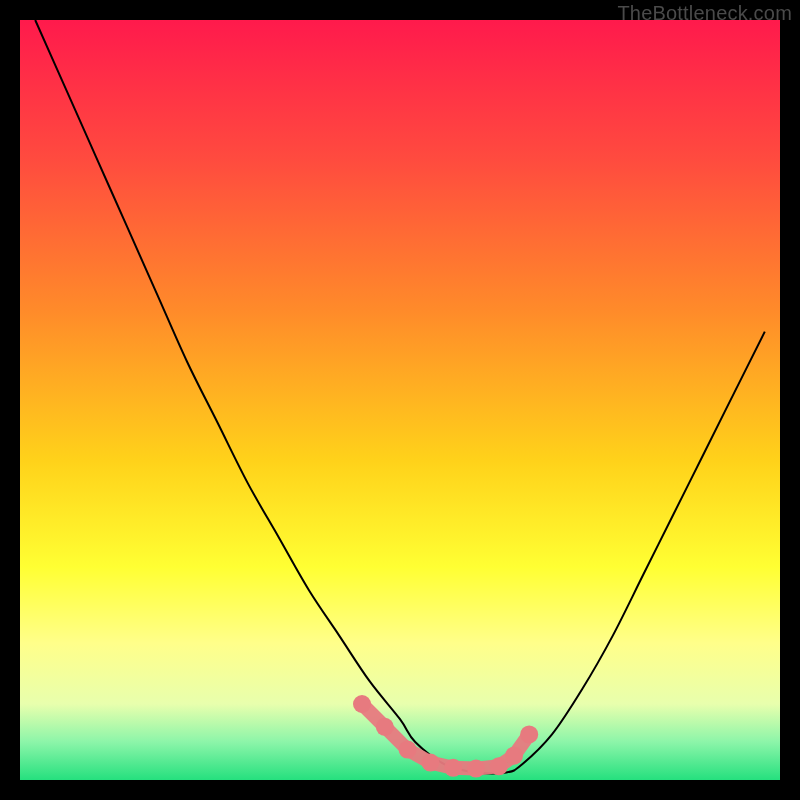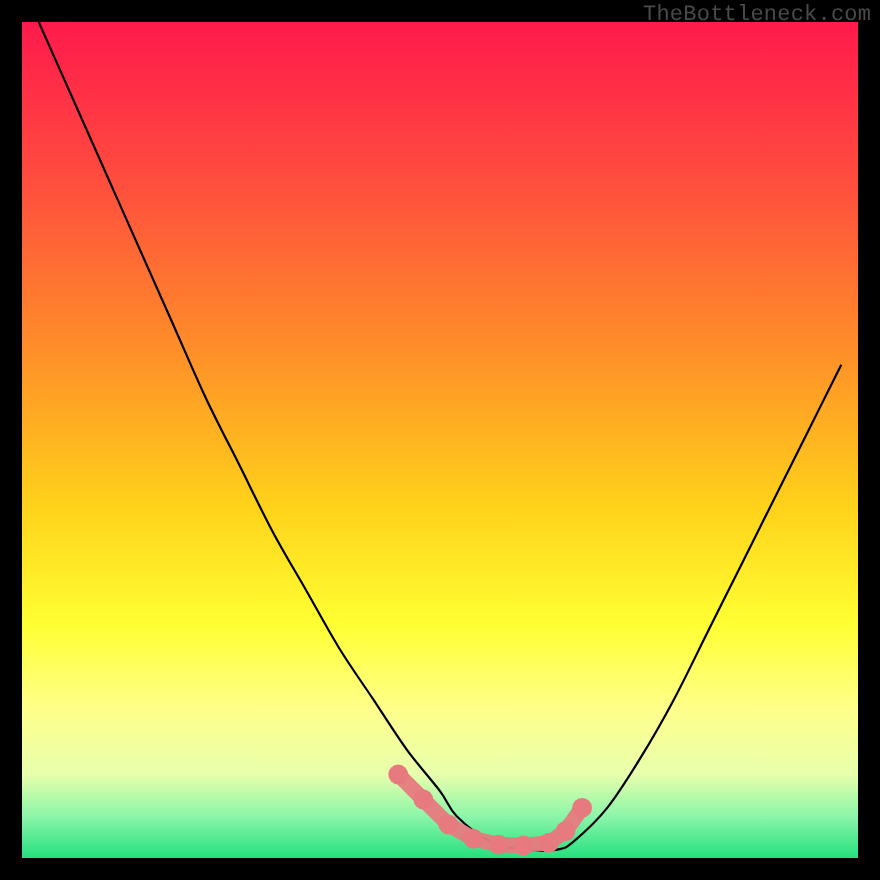--- a/index.html
+++ b/index.html
@@ -32,21 +32,21 @@
       #ffff33 72%,
       #ffff8a 82%,
       #e8ffad 90%,
       #8cf5a9 95%,
       #25e07e 100%);
   }
   .watermark {
     position: absolute;
     top: 2px;
     right: 8px;
-    font-family: Liberation Mono, monospace;
+    font-family: Liberation Sans, sans-serif;
     font-size: 20px;
     color: #4a4a4a;
     letter-spacing: 0.2px;
     user-select: none;
   }
   svg.curve {
     position: absolute;
     left: 20px;
     top: 20px;
     width: 760px;

